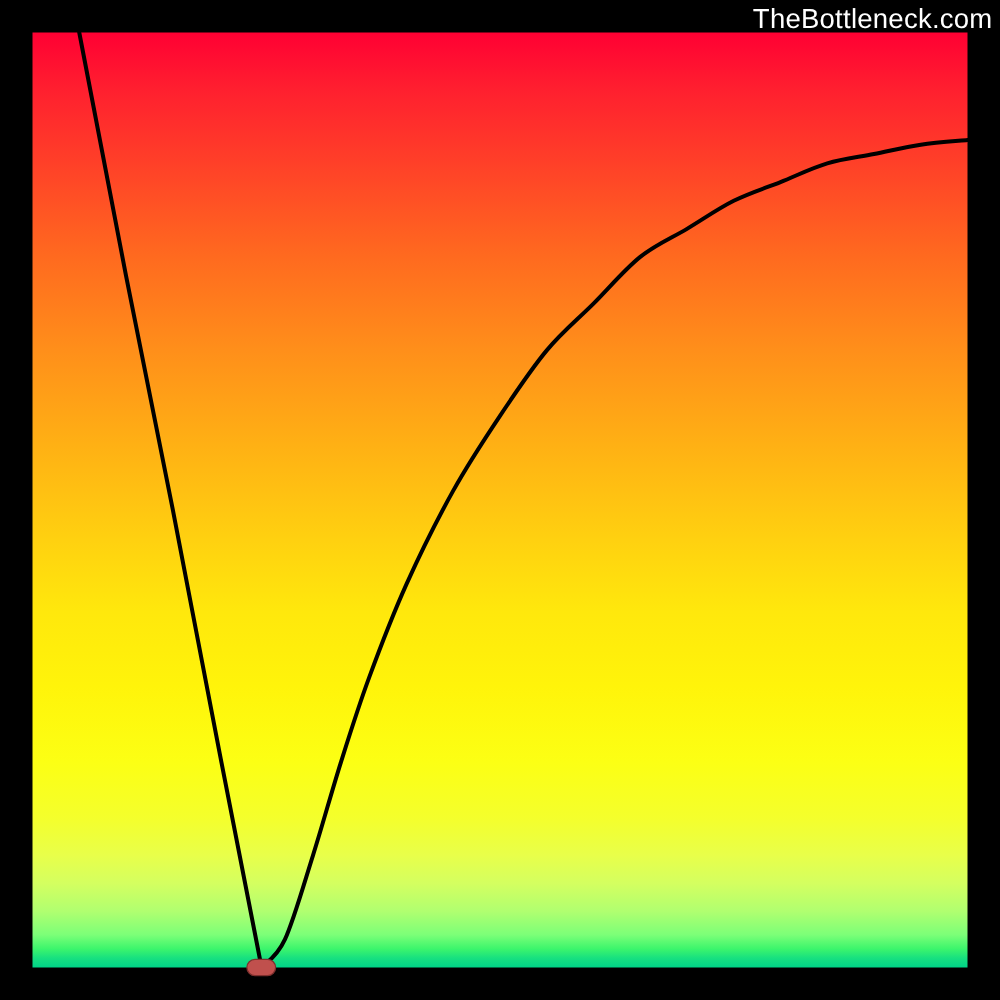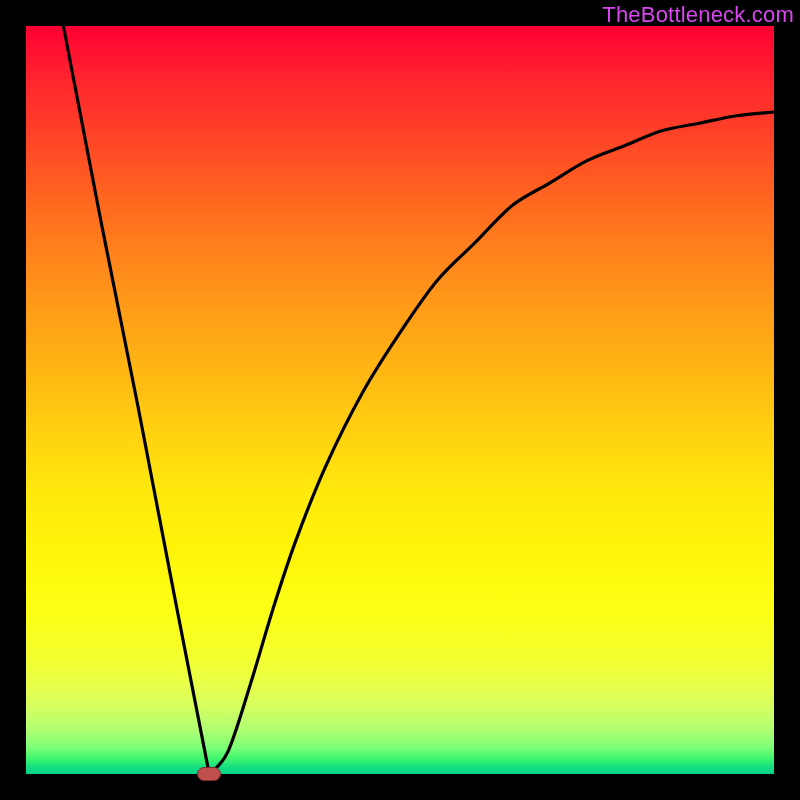--- a/index.html
+++ b/index.html
@@ -59,21 +59,21 @@
     height: 14px;
     border-radius: 8px;
     background: #c0504d;
     border: 1px solid #7e2f2d;
     box-sizing: border-box;
   }
   .watermark {
     position: absolute;
     top: 2px;
     right: 6px;
-    color: #d946ef;
+    color: #ffffff;
     font-size: 22px;
     letter-spacing: 0.2px;
     user-select: none;
   }
 </style>
 </head>
 <body>
 
 <div class="frame">
   <div class="plot-area">

